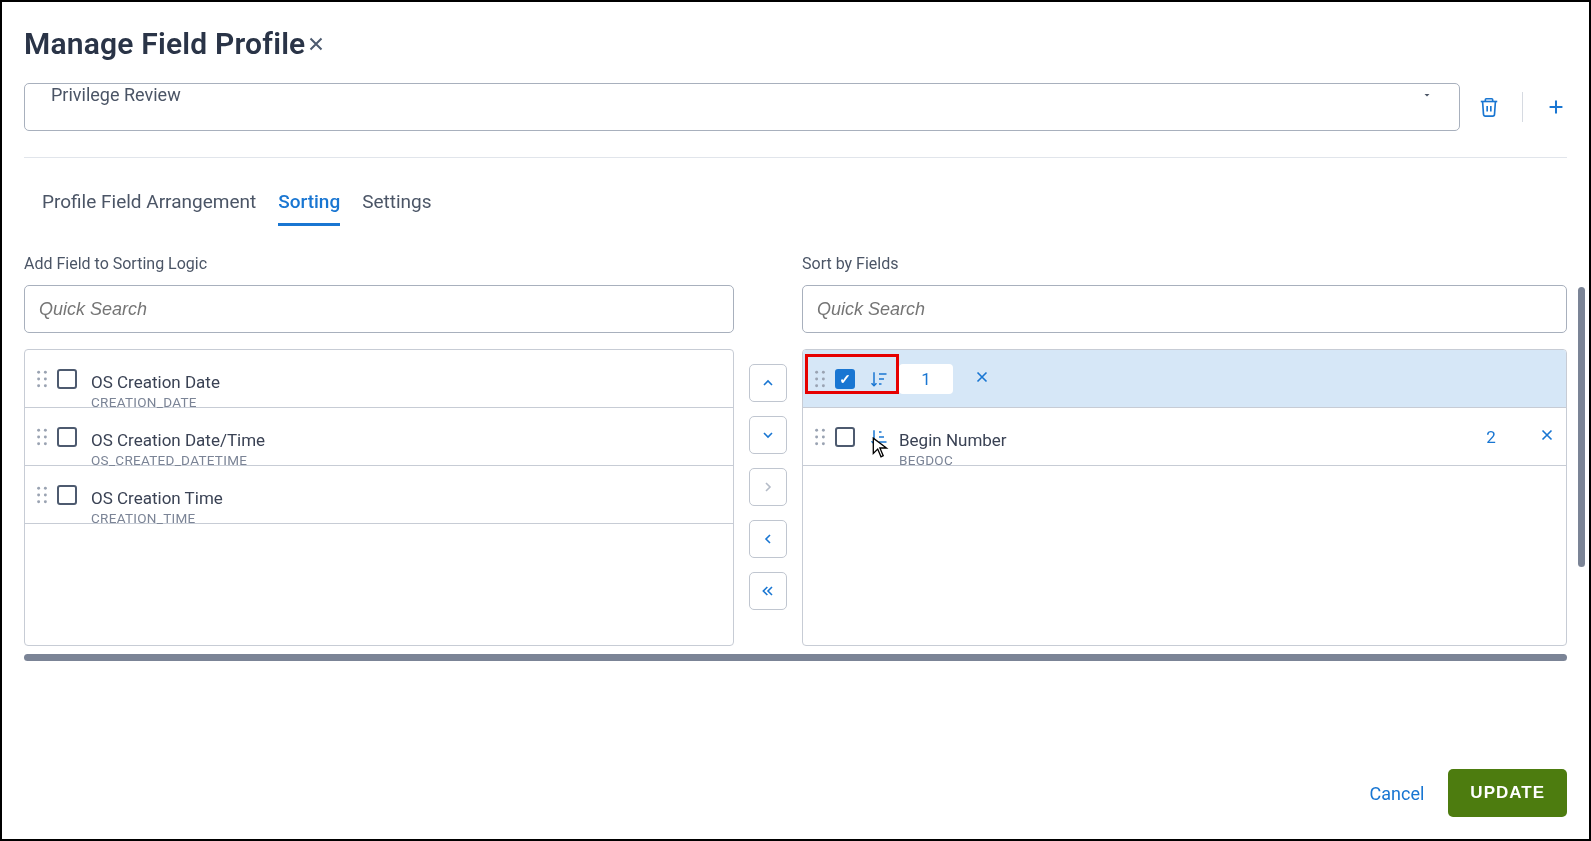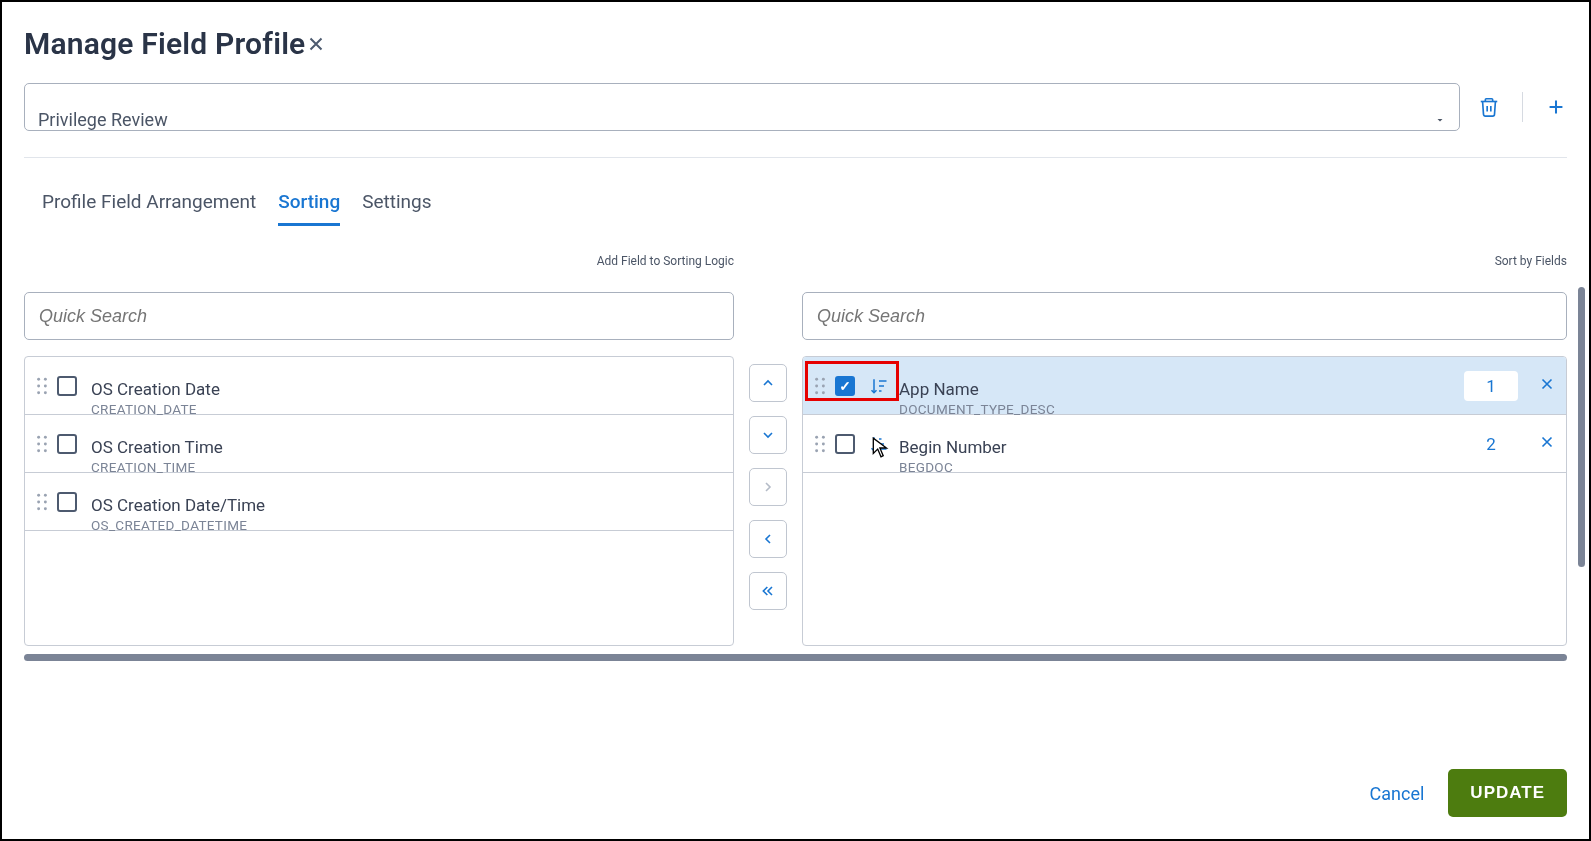--- a/index.html
+++ b/index.html
@@ -33,23 +33,23 @@
     align-items: center;
     gap: 18px;
     padding: 22px 22px 0 22px;
   }
   .profile-select {
     flex: 1;
     border: 1px solid #a8b0bd;
     border-radius: 5px;
     height: 48px;
     display: flex;
-    align-items: flex-end;
+    align-items: flex-start;
     justify-content: space-between;
-    padding: 0 13px;
+    padding: 0 26px;
     font-size: 18px;
     color: #4b5566;
     cursor: pointer;
   }
   .profile-actions {
     display: flex;
     align-items: center;
     gap: 22px;
   }
   .profile-actions .divider {
@@ -103,24 +103,23 @@
     gap: 14px;
     align-items: center;
     padding-top: 110px;
   }
   .col-right {
     flex: 1;
     display: flex;
     flex-direction: column;
   }
   .col-label {
-    font-size: 12px;
+    font-size: 16px;
     color: #4b5566;
-    margin-bottom: 24px;
-    text-align: right;
+    margin-bottom: 12px;
   }
   .search-box {
     border: 1px solid #a8b0bd;
     border-radius: 5px;
     height: 48px;
     padding: 0 14px;
     display: flex;
     align-items: center;
   }
   .search-box input {
@@ -362,39 +361,39 @@
               <circle cx="2" cy="2" r="1.3"></circle>
               <circle cx="8" cy="2" r="1.3"></circle>
               <circle cx="2" cy="8" r="1.3"></circle>
               <circle cx="8" cy="8" r="1.3"></circle>
               <circle cx="2" cy="14" r="1.3"></circle>
               <circle cx="8" cy="14" r="1.3"></circle>
             </svg>
         </span>
         <span class="checkbox"></span>
         <div class="row-content">
-          <div class="row-title">OS Creation Time</div>
-          <div class="row-sub">CREATION_TIME</div>
+          <div class="row-title">OS Creation Date/Time</div>
+          <div class="row-sub">OS_CREATED_DATETIME</div>
         </div>
       </div>
       <div class="row">
         <span class="grip">
           <svg width="14" height="18" viewBox="0 0 10 16" fill="currentColor">
               <circle cx="2" cy="2" r="1.3"></circle>
               <circle cx="8" cy="2" r="1.3"></circle>
               <circle cx="2" cy="8" r="1.3"></circle>
               <circle cx="8" cy="8" r="1.3"></circle>
               <circle cx="2" cy="14" r="1.3"></circle>
               <circle cx="8" cy="14" r="1.3"></circle>
             </svg>
         </span>
         <span class="checkbox"></span>
         <div class="row-content">
-          <div class="row-title">OS Creation Date/Time</div>
-          <div class="row-sub">OS_CREATED_DATETIME</div>
+          <div class="row-title">OS Creation Time</div>
+          <div class="row-sub">CREATION_TIME</div>
         </div>
       </div>
     </div>
   </div>
 
   <div class="col-mid">
     <div class="mid-btn">
       <svg width="16" height="16" viewBox="0 0 24 24" fill="none" stroke="currentColor" stroke-width="2.4">
           <path d="M18 15l-6-6-6 6"></path>
         </svg>
@@ -442,24 +441,20 @@
         <span class="checkbox checked"></span>
         <span class="sort-dir">
           <svg width="20" height="20" viewBox="0 0 24 24" fill="none" stroke="currentColor" stroke-width="1.8">
               <path d="M6 4v16"></path>
               <path d="M3 17l3 3 3-3"></path>
               <path d="M12 6h9"></path>
               <path d="M12 12h6"></path>
               <path d="M12 18h3"></path>
             </svg>
         </span>
-        <div class="row-content">
-          <div class="row-title">App Name</div>
-          <div class="row-sub">DOCUMENT_TYPE_DESC</div>
-        </div>
         <div class="row-right">
           <span class="order-badge">1</span>
           <span class="remove-x">
             <svg width="18" height="18" viewBox="0 0 24 24" fill="none" stroke="currentColor" stroke-width="2.2">
                 <path d="M18 6L6 18M6 6l12 12"></path>
               </svg>
           </span>
         </div>
         <div class="highlight-box" style="left:2px; top:4px; width:94px; height:40px;"></div>
       </div>

